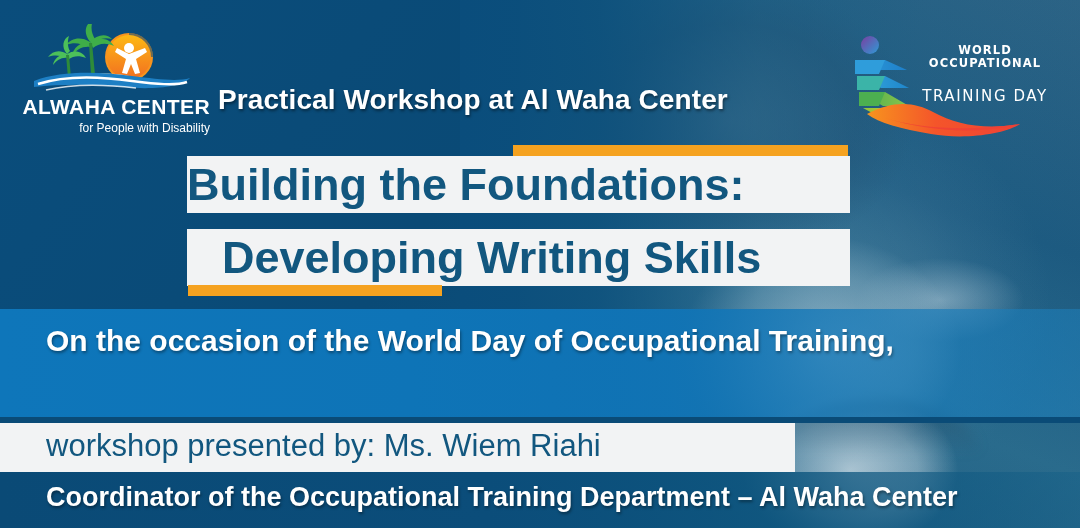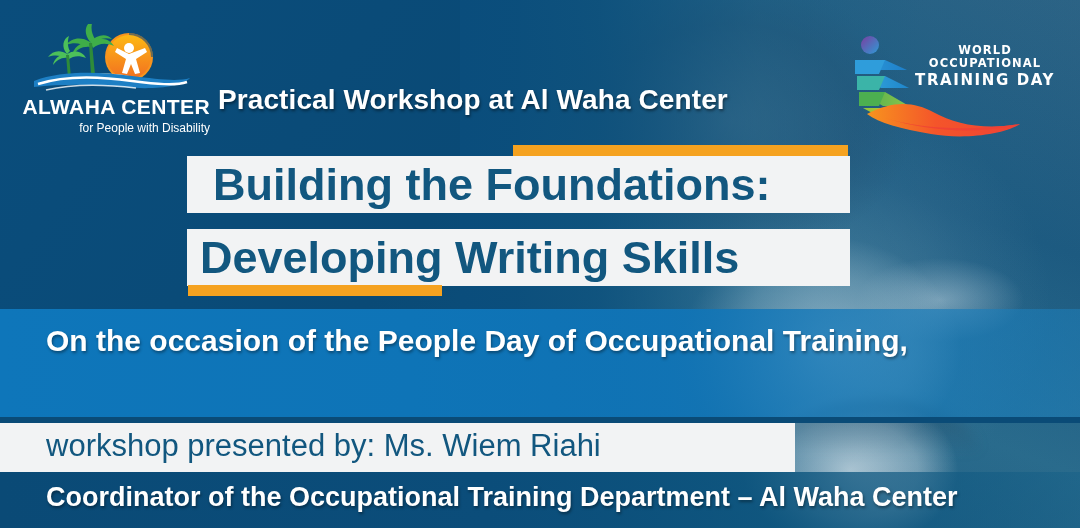--- a/index.html
+++ b/index.html
@@ -83,21 +83,21 @@
 
   
   .logo-right{
     position:absolute;left:845px;top:30px;width:225px;height:110px;
   }
   .wotd-text{
     position:absolute;left:55px;top:14px;width:170px;text-align:center;
     color:#ffffff;font-family:"DejaVu Sans",sans-serif;
   }
   .wotd-l1{font-size:11.5px;letter-spacing:1.1px;font-weight:bold;line-height:1.1;}
-  .wotd-l2{font-size:15px;letter-spacing:1.6px;font-weight:bold;line-height:1.25;margin-top:2px;}
+  .wotd-l2{font-size:15px;letter-spacing:1.6px;font-weight:normal;line-height:1.25;margin-top:18px;}
   .wotd-l3{font-size:11.5px;letter-spacing:.3px;line-height:1.2;margin-top:2px;}
 
   
   .kicker{
     position:absolute;left:218px;top:84px;
     font-size:28px;font-weight:bold;color:#ffffff;
     letter-spacing:.1px;
     text-shadow:1px 2px 3px rgba(0,0,0,.45);
     white-space:nowrap;
   }
@@ -112,22 +112,22 @@
   .title-band{
     position:absolute;left:187px;background:#f2f3f4;
     display:flex;align-items:center;
   }
   .title-band.t1{top:156px;width:663px;height:57px;}
   .title-band.t2{top:229px;width:663px;height:57px;}
   .title-text{
     font-size:45px;font-weight:bold;color:#12577f;
     white-space:nowrap;line-height:1;
   }
-  .title-band.t1 .title-text{padding-left:26px;}
-  .title-band.t2 .title-text{padding-left:13px;}
+  .title-band.t1 .title-text{}
+  .title-band.t2 .title-text{padding-left:35px;}
 
   
   .body-line{
     position:absolute;left:46px;
     font-size:30px;font-weight:bold;color:#ffffff;
     text-shadow:1px 2px 3px rgba(0,0,0,.38);
     white-space:nowrap;line-height:1;
   }
   .body-line.b1{top:326px;}
   .body-line.b2{top:376px;}
@@ -255,17 +255,17 @@
 
   <div class="accent-top"></div>
   <div class="title-band t1">
     <span class="title-text">Building the Foundations:</span>
   </div>
   <div class="title-band t2">
     <span class="title-text">Developing Writing Skills</span>
   </div>
   <div class="accent-bottom"></div>
 
-  <div class="body-line b1">On the occasion of the People Day of Occupational Training,</div>
+  <div class="body-line b1">On the occasion of the World Day of Occupational Training,</div>
   <div class="presenter">workshop presented by: Ms. Wiem Riahi</div>
   <div class="role">Coordinator of the Occupational Training Department – Al Waha Center</div>
 
 </div>
 
 </body></html>

